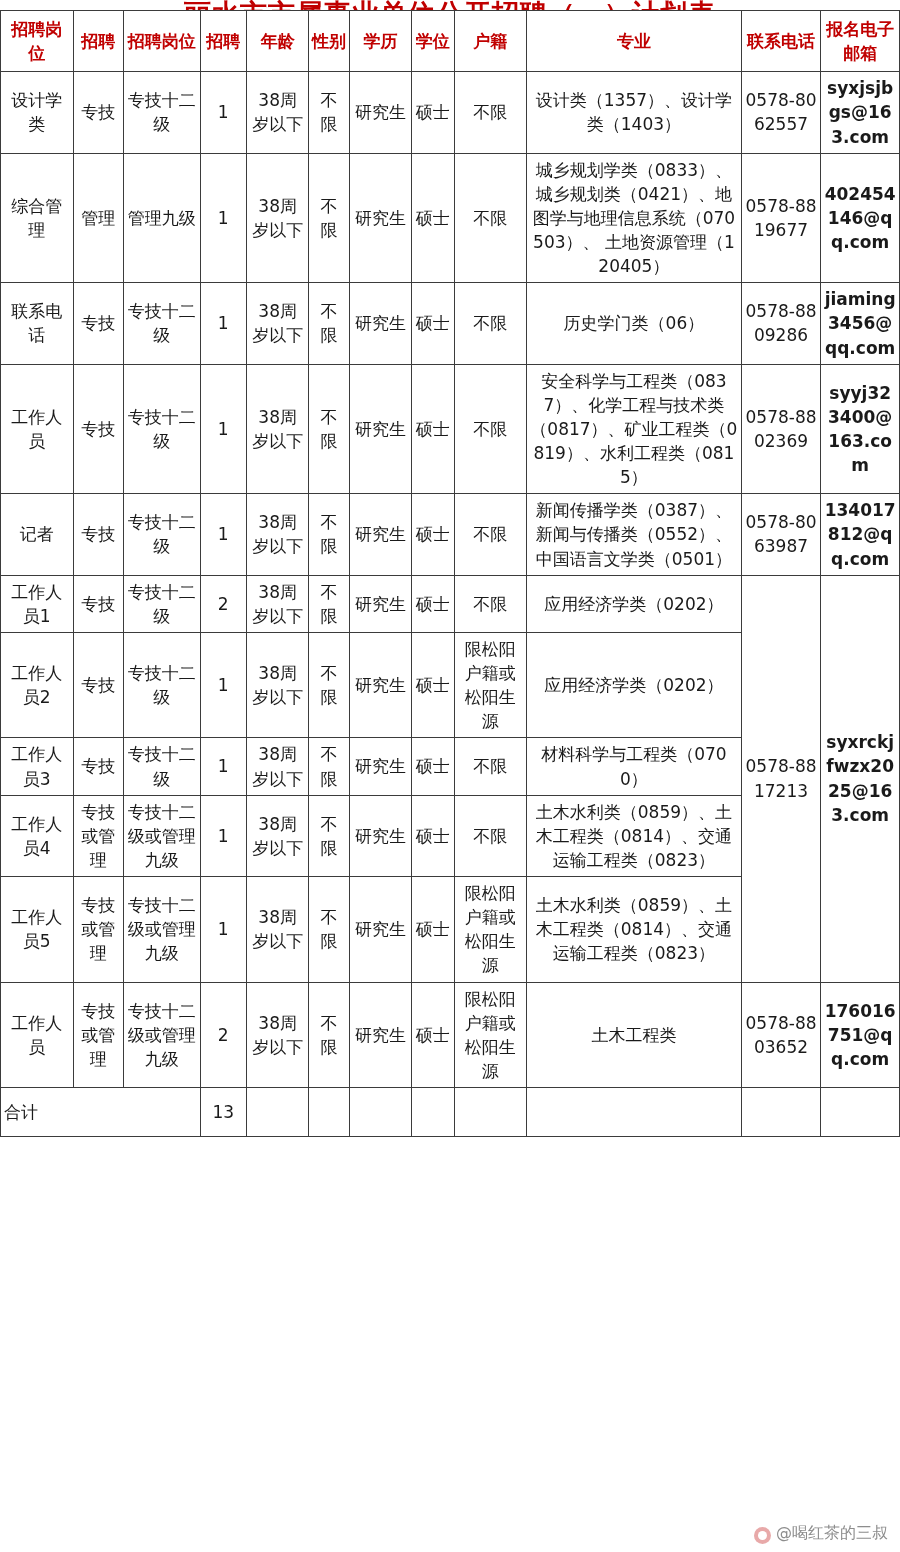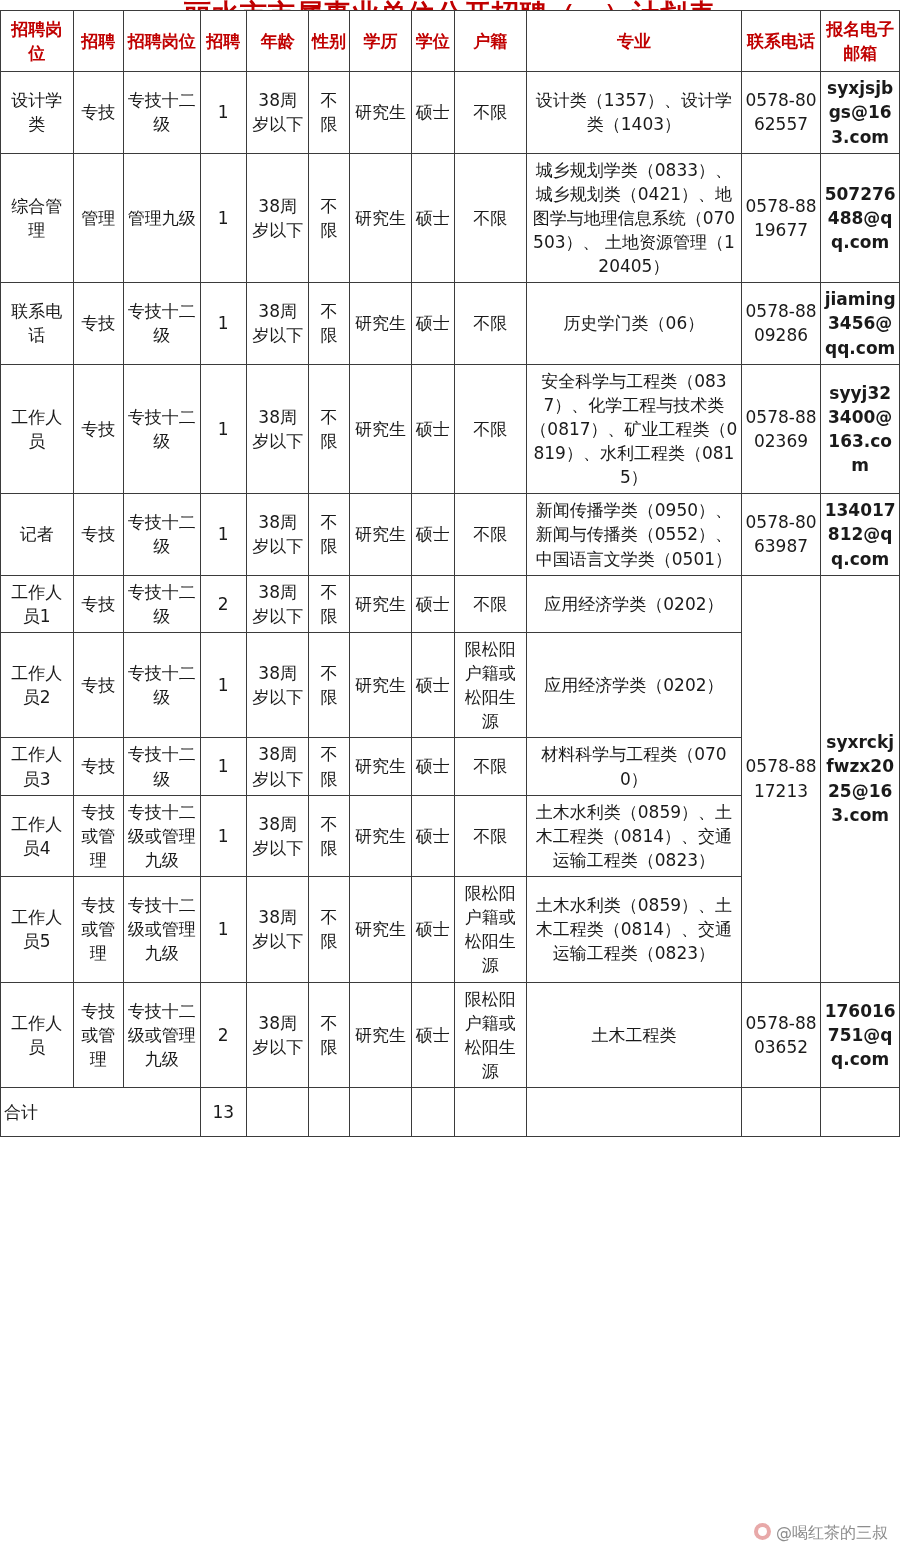--- a/index.html
+++ b/index.html
@@ -92,21 +92,21 @@
   col.c-phone  { width: 79px; }
   col.c-email  { width: 78px; }
 
   .watermark {
     position: absolute;
     right: 12px;
     bottom: 8px;
     font-size: 16px;
     color: #8d8d8d;
     display: flex;
-    align-items: flex-start;
+    align-items: flex-end;
     gap: 5px;
     z-index: 5;
   }
   .wb-logo {
     display: inline-block;
     width: 17px;
     height: 17px;
     border-radius: 50%;
     background: #e8a9a9;
     position: relative;
@@ -182,21 +182,21 @@
         <td>管理</td>
         <td>管理九级</td>
         <td>1</td>
         <td>38周岁以下</td>
         <td>不限</td>
         <td>研究生</td>
         <td>硕士</td>
         <td>不限</td>
         <td class="major">城乡规划学类（0833）、城乡规划类（0421）、地图学与地理信息系统（070503）、 土地资源管理（120405）</td>
         <td class="phone">0578-8819677</td>
-        <td class="email">507276488@qq.com</td>
+        <td class="email">402454146@qq.com</td>
       </tr>
 
       <tr>
         <td class="post">联系电话</td>
         <td>专技</td>
         <td>专技十二级</td>
         <td>1</td>
         <td>38周岁以下</td>
         <td>不限</td>
         <td>研究生</td>
@@ -225,21 +225,21 @@
       <tr>
         <td class="post">记者</td>
         <td>专技</td>
         <td>专技十二级</td>
         <td>1</td>
         <td>38周岁以下</td>
         <td>不限</td>
         <td>研究生</td>
         <td>硕士</td>
         <td>不限</td>
-        <td class="major">新闻传播学类（0950）、新闻与传播类（0552）、中国语言文学类（0501）</td>
+        <td class="major">新闻传播学类（0387）、新闻与传播类（0552）、中国语言文学类（0501）</td>
         <td class="phone">0578-8063987</td>
         <td class="email">134017812@qq.com</td>
       </tr>
 
       <tr>
         <td class="post">工作人员1</td>
         <td>专技</td>
         <td>专技十二级</td>
         <td>2</td>
         <td>38周岁以下</td>

